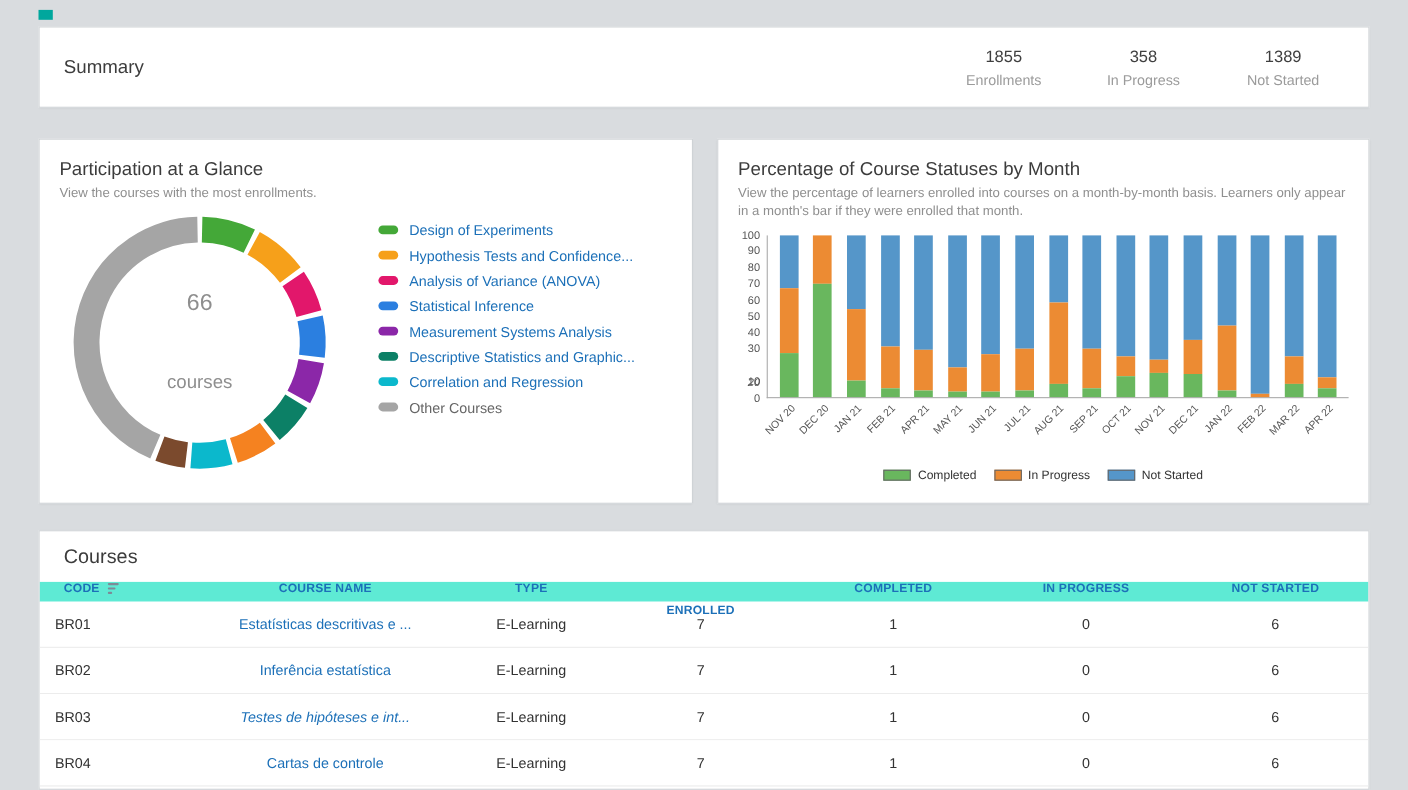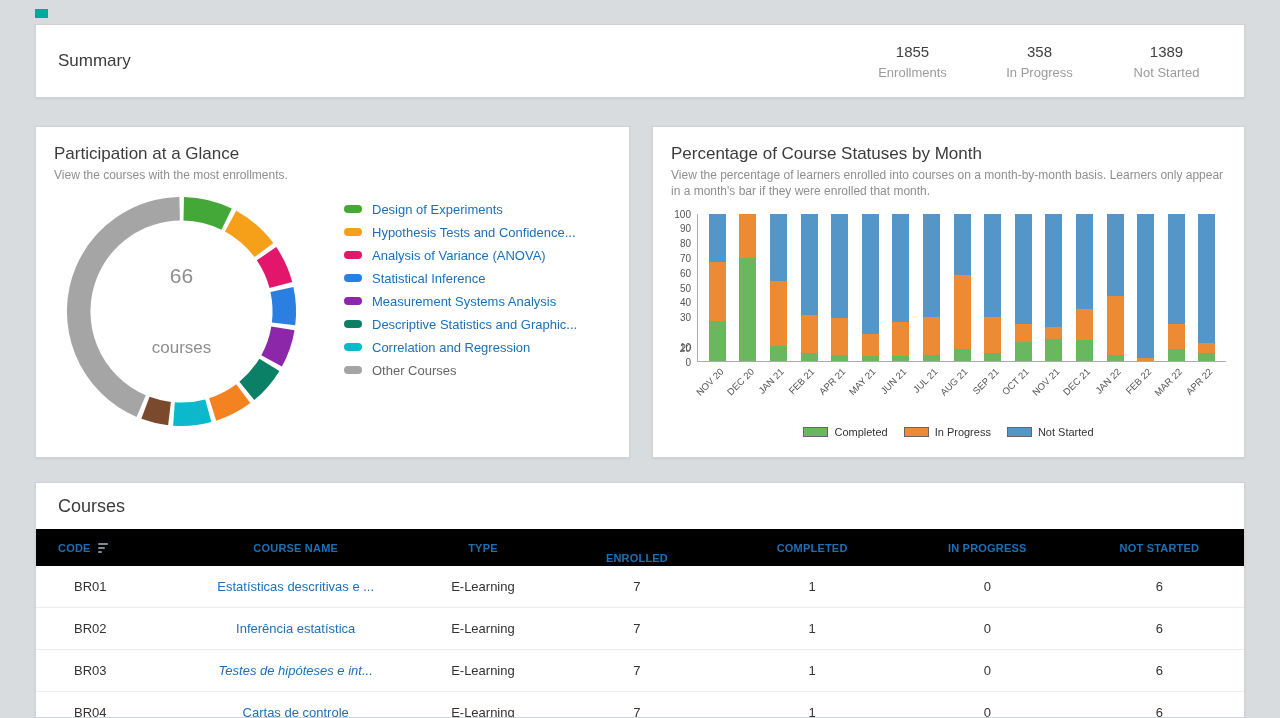--- a/index.html
+++ b/index.html
@@ -57,28 +57,28 @@
   .bar { width: 17px; height: 100%; display: flex; flex-direction: column; justify-content: flex-end; }
   .seg { width: 100%; }
   .x-label { position: absolute; top: calc(100% + 5px); right: 50%; transform: rotate(-45deg); transform-origin: 100% 0; white-space: nowrap; font-size: 9.5px; color: #555; }
   .bar-legend { display: flex; justify-content: center; align-items: center; gap: 16px; margin-top: 64px; }
   .blg { display: flex; align-items: center; gap: 6px; font-size: 11px; color: #333; }
   .blg-swatch { width: 25px; height: 10px; border: 1px solid #666; display: inline-block; }
 
   
   .courses-card { left: 35px; top: 482px; width: 1210px; height: 236px; padding: 0; overflow: hidden; }
   .courses-title { font-size: 18px; font-weight: 400; margin: 0; padding: 12px 22px; line-height: 22px; }
-  .table-header { display: flex; background: #000000; height: 37px; align-items: center; }
+  .table-header { display: flex; background: #5eead4; height: 18px; align-items: flex-start; }
   .th { font-size: 11px; font-weight: 700; color: #1c70b8; text-align: center; letter-spacing: 0.2px; cursor: pointer; }
   .th.code { text-align: left; padding-left: 22px; display: flex; align-items: center; }
   .sort-icon { display: inline-flex; flex-direction: column; gap: 2px; margin-left: 7px; }
   .sort-line { height: 2px; background: #7d8b97; display: block; border-radius: 1px; }
   .tr { display: flex; height: 42px; align-items: center; border-bottom: 1px solid #ececec; background: #fff; }
   .td { font-size: 13px; text-align: center; color: #333; }
-  .td.code { text-align: left; padding-left: 38px; }
+  .td.code { text-align: left; padding-left: 14px; }
   .td.name { color: #1c70b8; cursor: pointer; }
 </style>
 </head>
 <body>
 
 <div class="accent-tab"></div>
 
 <section class="card summary-card">
   <h1 class="card-title">Summary</h1>
   <div class="stats" id="summary-stats">

